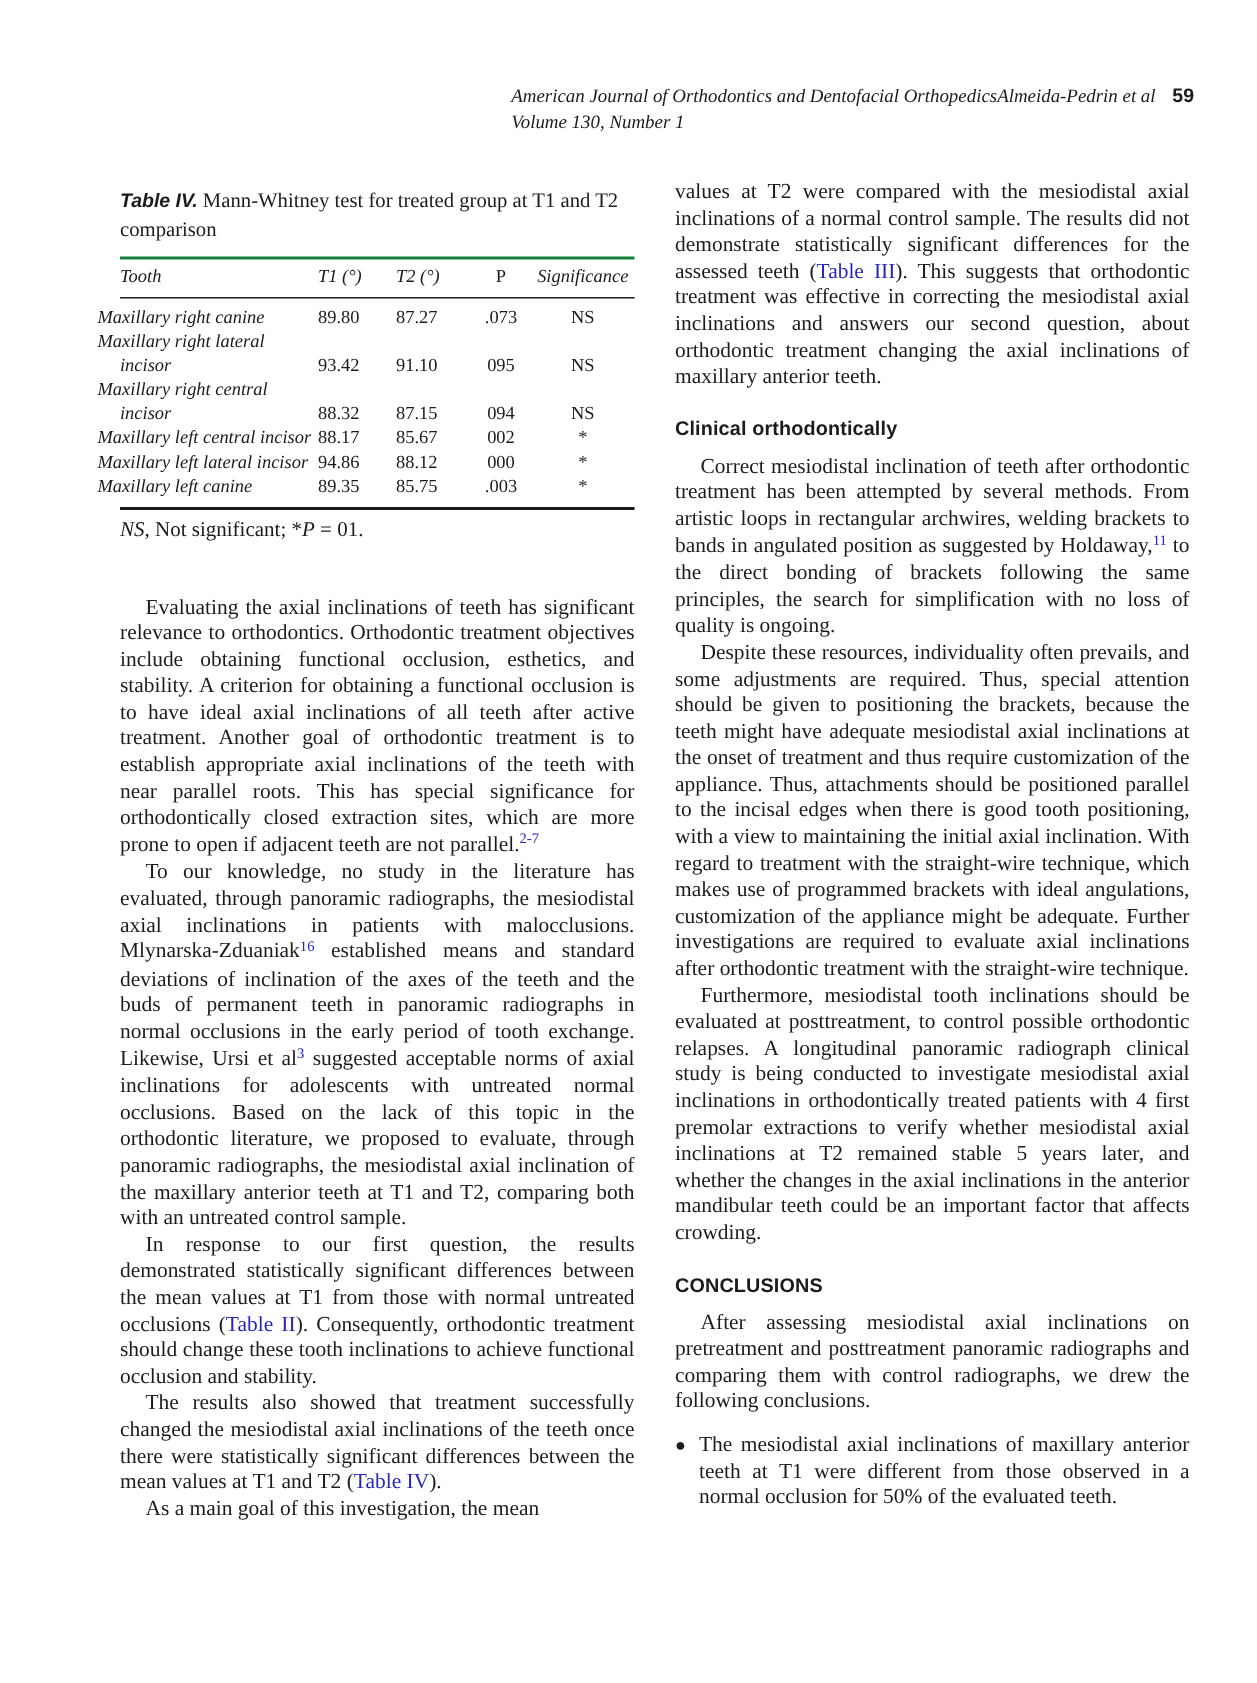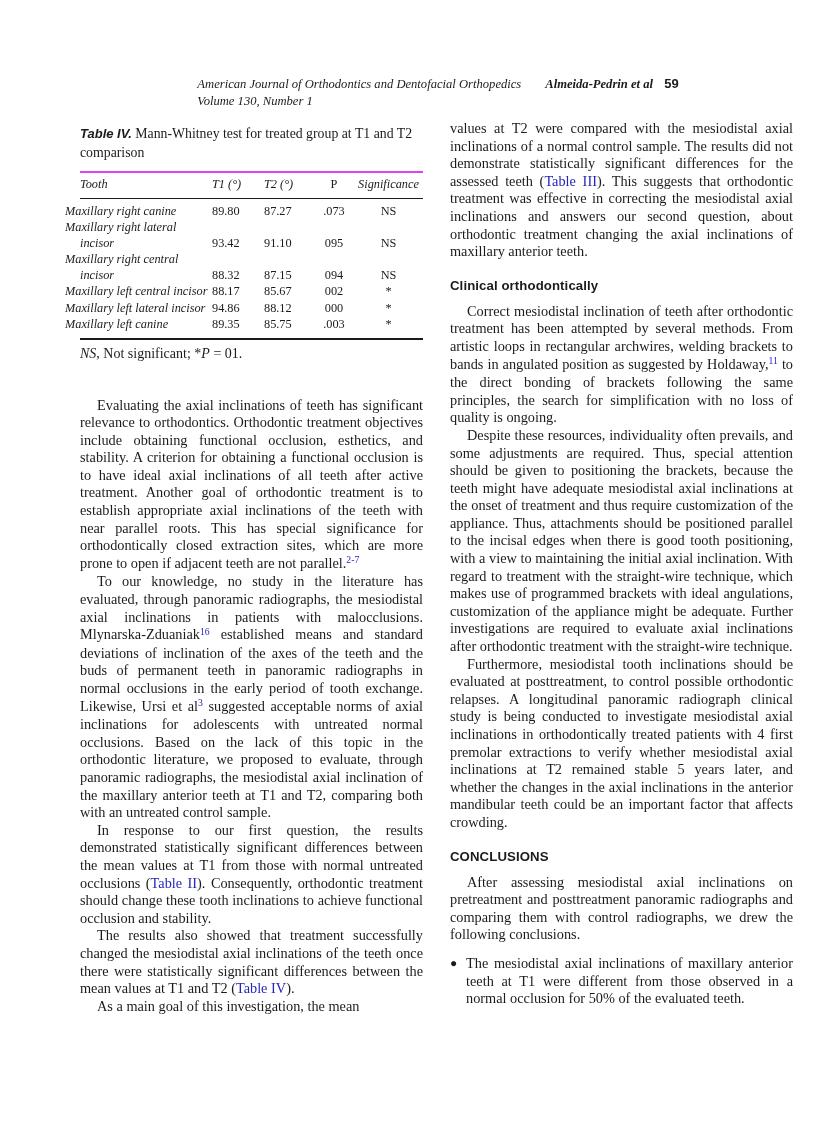--- a/index.html
+++ b/index.html
@@ -5,27 +5,27 @@
   html,body { margin:0; padding:0; background:#ffffff; }
   body {
     width:838px; height:1122px; position:relative;
     font-family:"Liberation Serif", serif; color:#1b1b1b;
     -webkit-font-smoothing:antialiased;
   }
   .page { position:absolute; inset:0; background:#fff; }
 
   
   .runhead {
-    position:absolute; left:80px; right:42px; top:76px;
-    display:flex; justify-content:center; align-items:flex-start;
-    font-size:12.6px; line-height:16.5px;gap:24px;
+    position:absolute; left:80px; right:42px; top:56px;
+    display:flex; justify-content:flex-end; align-items:flex-start;
+    font-size:12.6px; line-height:16.5px;
   }
   .runhead-left { font-style:italic; }
   .runhead-right { white-space:nowrap; }
-  .authors { font-style:italic; font-weight:700; }
+  .authors { font-style:italic; font-weight:400; }
   .pagenum { font-family:"Liberation Sans", sans-serif; font-weight:bold; font-style:normal; font-size:13px; margin-left:8px; }
 
   
   .columns {
     position:absolute; left:80px; top:120px; width:713px;
     display:flex; gap:27px;
   }
   .col { width:343px; font-size:14.3px; line-height:17.6px; }
 
   .para { text-align:justify; margin:0; }
@@ -36,21 +36,21 @@
   .seg-link { color:#2525bd; }
   .seg-sup { color:#2525bd; font-size:0.68em; position:relative; top:-0.45em; }
 
   
   .table-block { margin-bottom:36px; }
   .table-title { font-size:13.8px; line-height:19px; text-align:left; margin:4px 0 9px 0; }
   .tlabel { font-family:"Liberation Sans", sans-serif; font-weight:bold; font-size:13px;font-style:italic; }
   table.datatable {
     width:100%; border-collapse:collapse; table-layout:fixed;
     font-size:12.3px; line-height:15.5px;
-    border-top:2px solid #d946ef; border-bottom:2px solid #1a1a1a;
+    border-top:2px solid #15803d; border-bottom:2px solid #1a1a1a;
   }
   table.datatable th {
     font-weight:normal; font-style:italic; text-align:left;
     padding:4px 0 5px 0; border-bottom:1.5px solid #1a1a1a;
   }
   table.datatable th.c, table.datatable td.c { text-align:center; }
   table.datatable th.up { font-style:normal; }
   table.datatable tbody td { padding:0.5px 0; vertical-align:bottom; }
   table.datatable tbody tr:first-child td { padding-top:5px; }
   table.datatable tbody tr:last-child td { padding-bottom:5px; }

